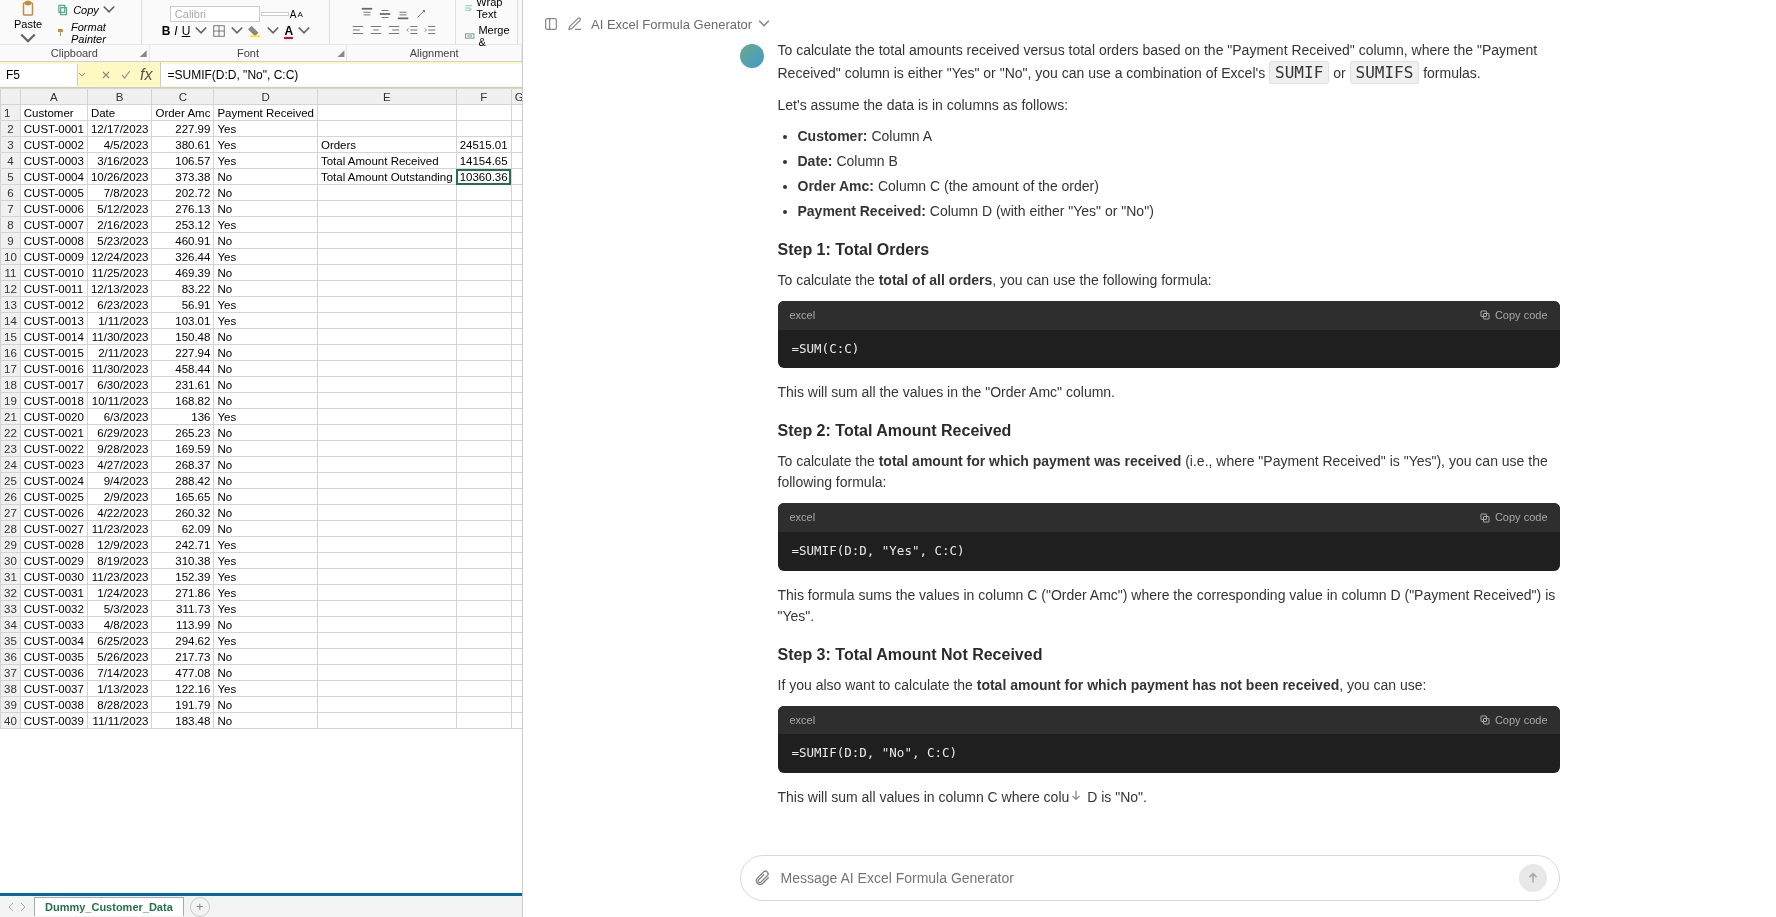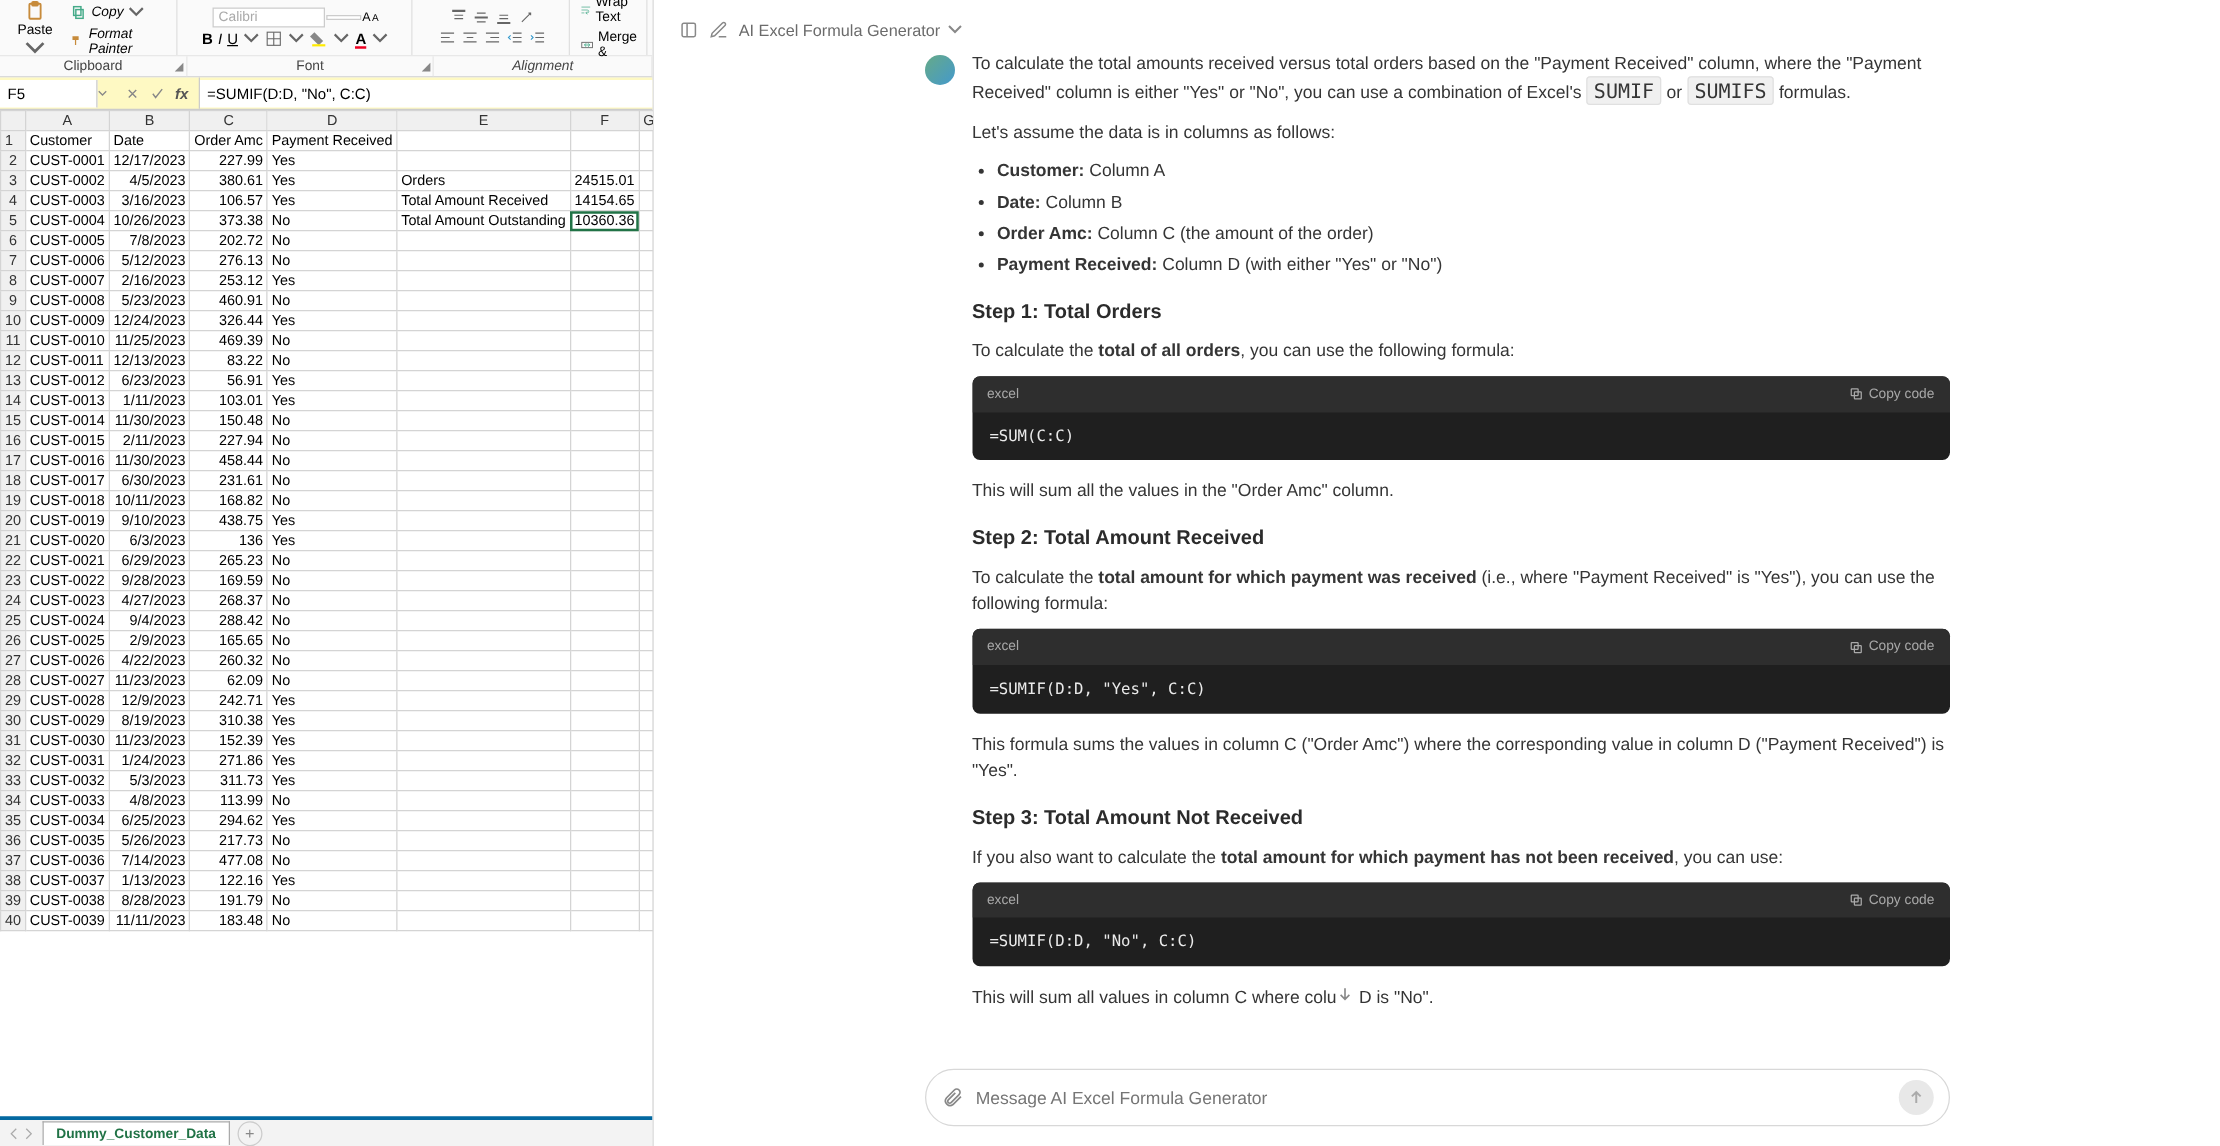--- a/index.html
+++ b/index.html
@@ -16,21 +16,21 @@
 .font-box { border: 1px solid #ccc; padding: 1px 4px; font-size: 11px; background: #fff; }
 .icon-row { display: flex; gap: 4px; align-items: center; }
 .icon-row svg, .icon-row .ico { width: 14px; height: 14px; cursor: pointer; }
 .ribbon-labels { display: flex; font-size: 11px; color: #444; border-top: 1px solid #e8e8e8; }
 .ribbon-label { text-align: center; padding: 2px 0; border-right: 1px solid #e8e8e8; position: relative; }
 .ribbon-label .sm { position: absolute; right: 2px; top: 3px; font-size: 9px; color: #888; }
 .formula-bar { display: flex; align-items: center; border-bottom: 1px solid #ccc; height: 26px; flex-shrink: 0; background: #fef9c3; }
 .namebox { width: 78px; border-right: 1px solid #ccc; padding: 4px 6px; font-size: 12px; background: #fff; }
 .fb-icons { display: flex; align-items: center; gap: 8px; padding: 0 8px; border-right: 1px solid #ccc; height: 100%; }
 .fb-icons svg { width: 12px; height: 12px; cursor: pointer; color: #888; }
-.fx { font-style: italic; font-weight: bold; font-size: 12px; color: #555; }
+.fx { font-style: italic; font-weight: normal; font-size: 16px; color: #555; }
 .formula-in { flex: 1; padding: 4px 6px; font-size: 12px; border: none; outline: none; }
 .grid-wrap { flex: 1; overflow: auto; }
 table.grid { border-collapse: collapse; table-layout: fixed; }
 .grid th, .grid td { border: 1px solid #d4d4d4; height: 16px; font-size: 11.5px; padding: 0 3px; white-space: nowrap; overflow: hidden; }
 .grid th { background: #f0f0f0; font-weight: normal; color: #333; text-align: center; }
 .grid .rowhdr { background: #f0f0f0; text-align: center; width: 20px; color: #333; }
 .col-a { width: 63px; }
 .col-b { width: 63px; text-align: right; }
 .col-c { width: 63px; text-align: right; }
 .col-d { width: 63px; }
@@ -211,21 +211,21 @@
               <rect x="2" y="5" width="12" height="6" fill="none" stroke="#666"></rect>
               <path d="M5 8h6M5 8l2-2M5 8l2 2M11 8l-2-2M11 8l-2 2" stroke="#4a8" fill="none"></path>
             </svg>
           <span>Merge &amp;</span>
         </div>
       </div>
     </div>
     <div class="ribbon-labels">
       <div class="ribbon-label" style="width:150px;"><span>Clipboard</span><span class="sm">◢</span></div>
       <div class="ribbon-label" style="width:198px;"><span>Font</span><span class="sm">◢</span></div>
-      <div class="ribbon-label" style="width:175px;font-style:italic;"><span>Alignment</span></div>
+      <div class="ribbon-label" style="width:175px;"><span>Alignment</span></div>
     </div>
   </div>
 
   <div class="formula-bar">
     <div class="namebox">F5</div>
     <svg width="8" height="8" viewBox="0 0 8 8" style="margin-right:6px;">
         <path d="M1 2l3 3 3-3" stroke="#888" fill="none"></path>
       </svg>
     <div class="fb-icons">
       <svg viewBox="0 0 16 16">
@@ -436,30 +436,20 @@
             <td class="rowhdr">19</td>
             <td class="col-a">CUST-0018</td>
             <td class="col-b">10/11/2023</td>
             <td class="col-c">168.82</td>
             <td class="col-d">No</td>
             <td class="col-e"></td>
             <td class="col-f "></td>
             <td class="col-g"></td>
           </tr>
           <tr>
-            <td class="rowhdr">20</td>
-            <td class="col-a">CUST-0019</td>
-            <td class="col-b">9/10/2023</td>
-            <td class="col-c">438.75</td>
-            <td class="col-d">Yes</td>
-            <td class="col-e"></td>
-            <td class="col-f "></td>
-            <td class="col-g"></td>
-          </tr>
-          <tr>
             <td class="rowhdr">21</td>
             <td class="col-a">CUST-0020</td>
             <td class="col-b">6/3/2023</td>
             <td class="col-c">136</td>
             <td class="col-d">Yes</td>
             <td class="col-e"></td>
             <td class="col-f "></td>
             <td class="col-g"></td>
           </tr>
           <tr>

